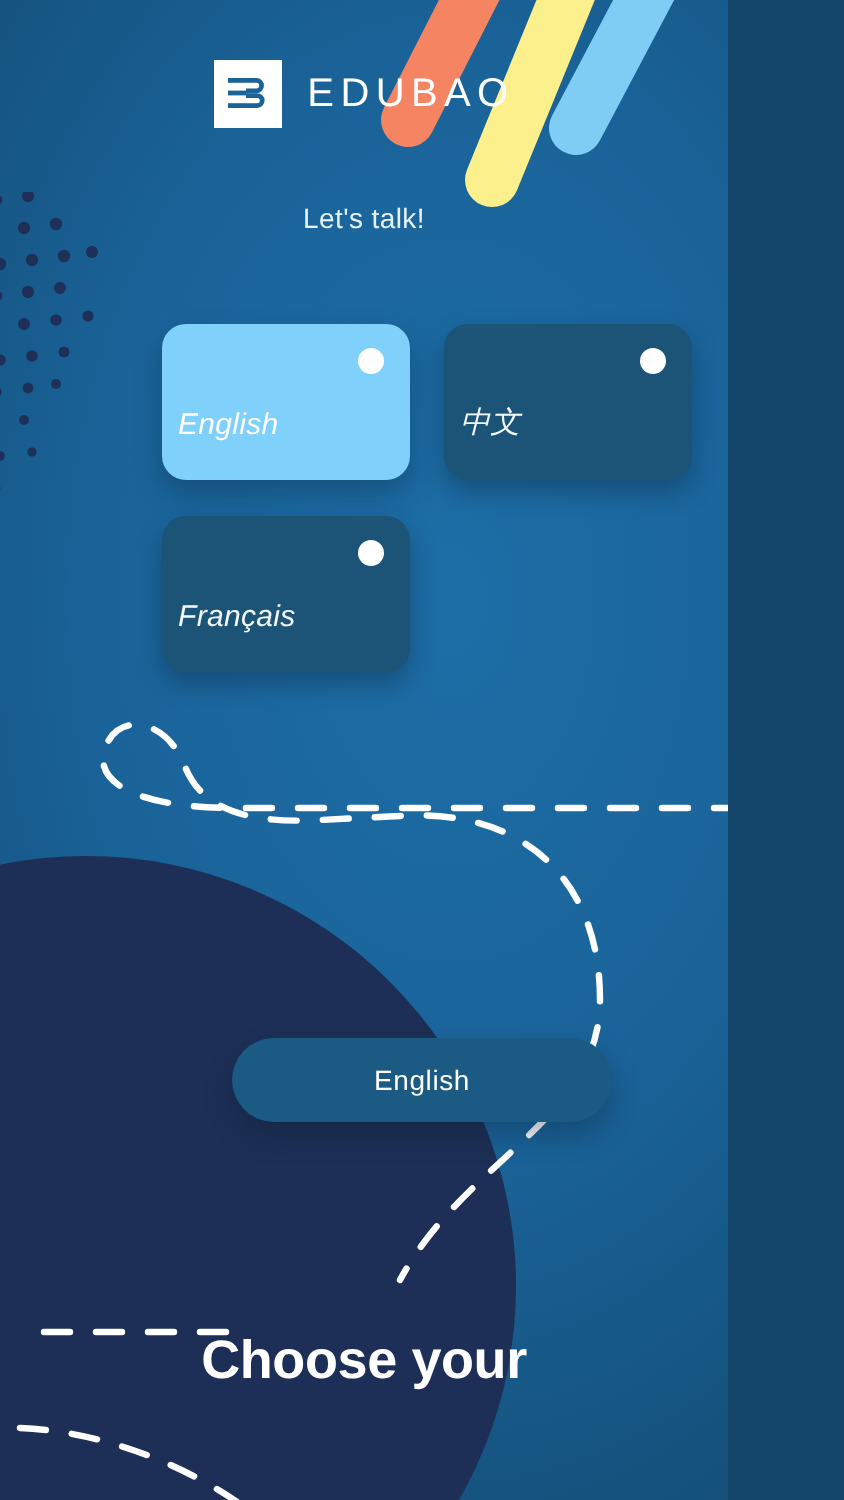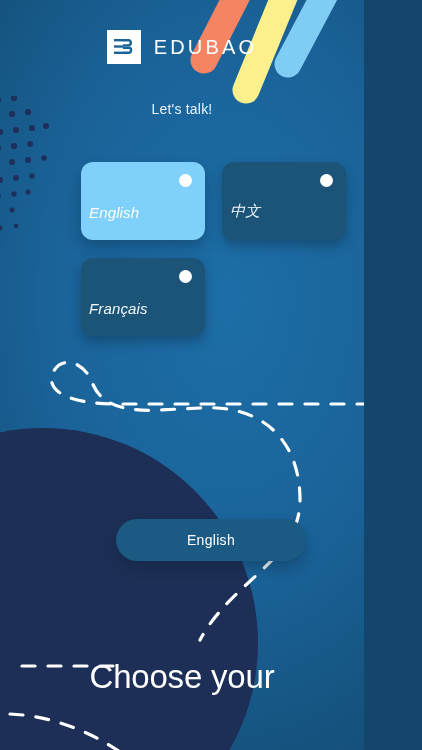--- a/index.html
+++ b/index.html
@@ -91,21 +91,21 @@
     color:#ffffff; font-size:14px; letter-spacing:0.3px;
     font-family:"Liberation Sans", sans-serif;
     box-shadow:0 7px 14px rgba(8,28,48,.32);
     cursor:pointer; z-index:7;
   }
 
   
   #headline {
     position:absolute; left:0; bottom:52px; width:100%;
     text-align:center; color:#ffffff;
-    font-size:33px; font-weight:normal; line-height:1.28;
+    font-size:27px; font-weight:bold; line-height:1.28;
     letter-spacing:-0.2px; z-index:7;
   }
   #headline span { display:block; }
 </style>
 </head>
 <body>
 
 <div id="stage">
 
   <div class="deco" id="ribbons">

